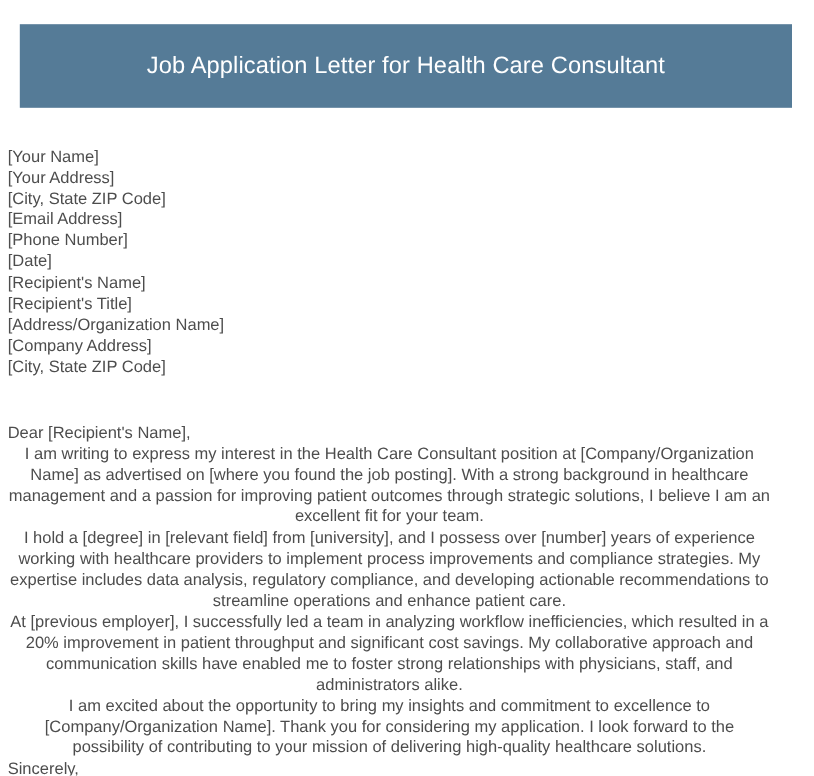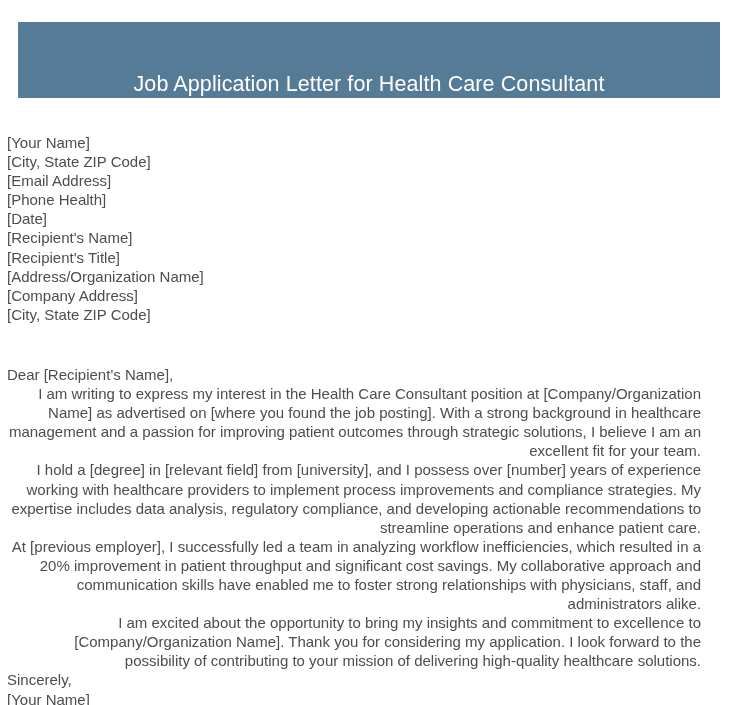--- a/index.html
+++ b/index.html
@@ -20,21 +20,21 @@
     background: #ffffff;
   }
   .title-banner {
     position: absolute;
     left: 18px;
     top: 22px;
     width: 702px;
     height: 76px;
     background: #557b97;
     display: flex;
-    align-items: flex-end;
+    align-items: center;
     justify-content: center;
     box-sizing: border-box;
   }
   .title-text {
     color: #ffffff;
     font-size: 21.5px;
     font-weight: normal;
     letter-spacing: 0.1px;
     line-height: 1.2;
     text-align: center;
@@ -52,44 +52,45 @@
   .addr-line {
     display: block;
     white-space: nowrap;
   }
   .salutation {
     display: block;
     margin-top: 41px;
   }
   .para {
     display: block;
-    text-align: right;
+    text-align: center;
   }
   .closing {
     display: block;
   }
   .signature {
     display: block;
   }
 </style>
 </head>
 <body>
 
 <div class="page">
 
   <div class="title-banner">
     <div class="title-text">Job Application Letter for Health Care Consultant</div>
   </div>
 
   <div class="letter-body">
 
     <span class="addr-line">[Your Name]</span>
+    <span class="addr-line">[Your Address]</span>
     <span class="addr-line">[City, State ZIP Code]</span>
     <span class="addr-line">[Email Address]</span>
-    <span class="addr-line">[Phone Health]</span>
+    <span class="addr-line">[Phone Number]</span>
     <span class="addr-line">[Date]</span>
 
     <span class="addr-line">[Recipient's Name]</span>
     <span class="addr-line">[Recipient's Title]</span>
     <span class="addr-line">[Address/Organization Name]</span>
     <span class="addr-line">[Company Address]</span>
     <span class="addr-line">[City, State ZIP Code]</span>
 
     <span class="salutation">Dear [Recipient's Name],</span>
 

